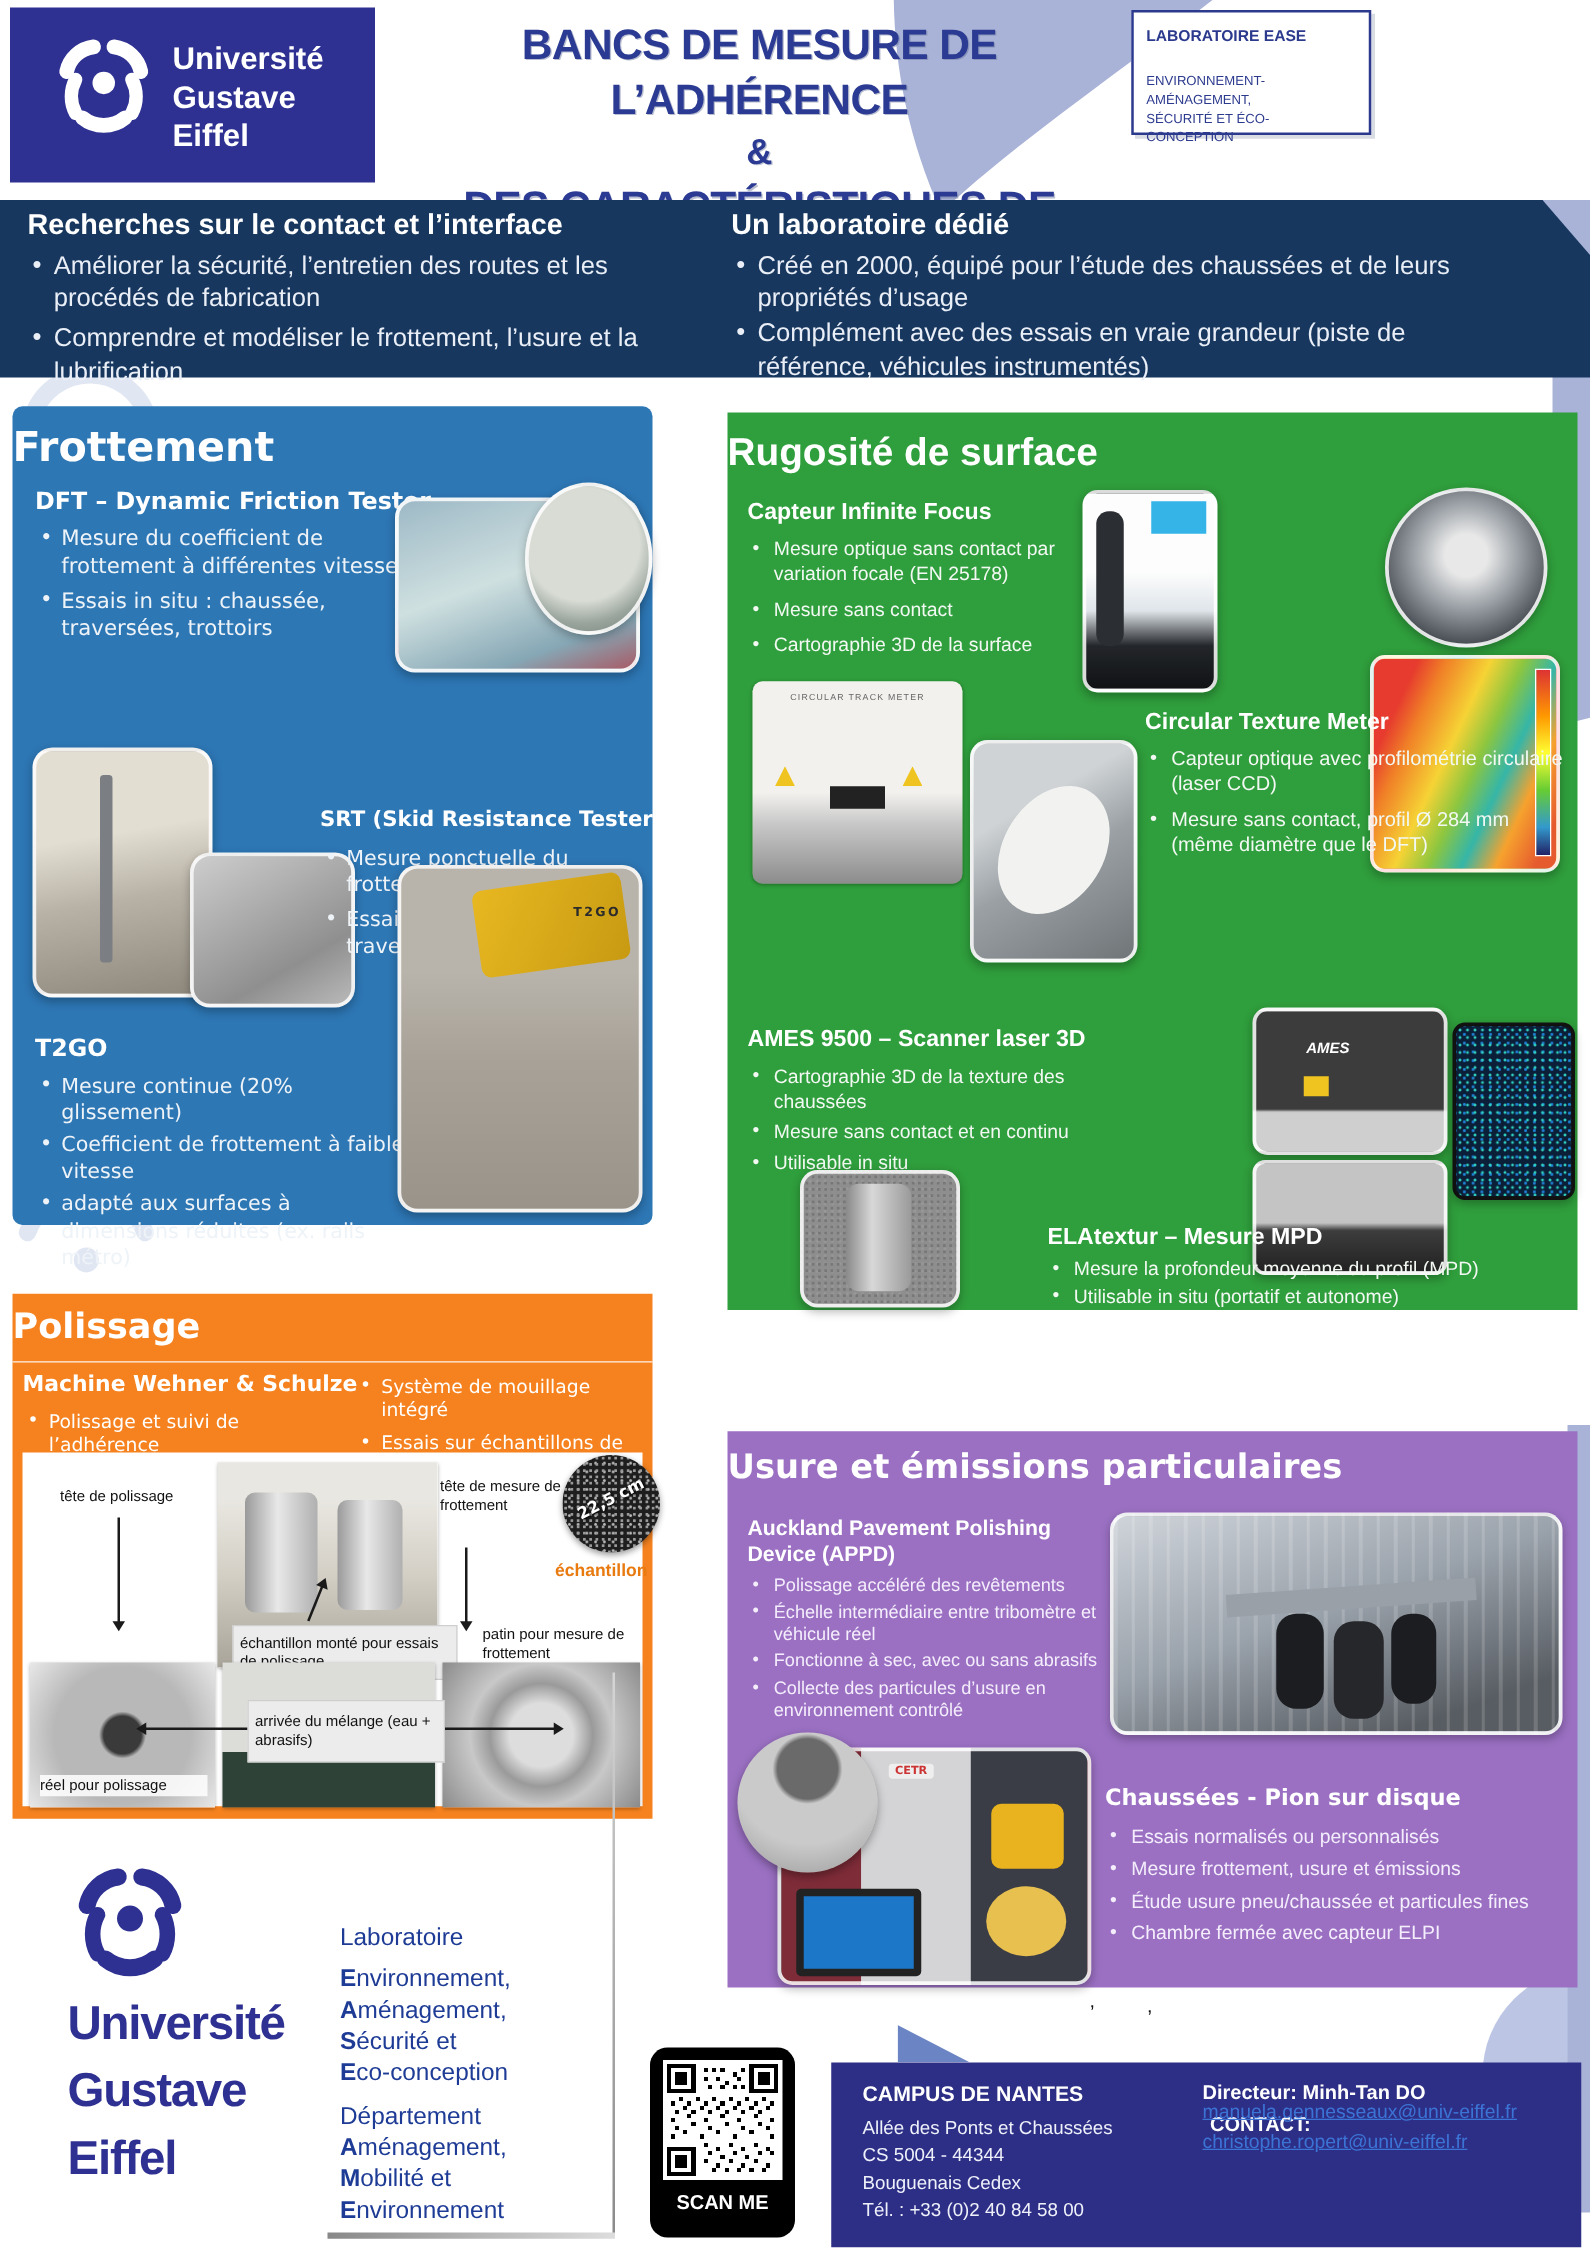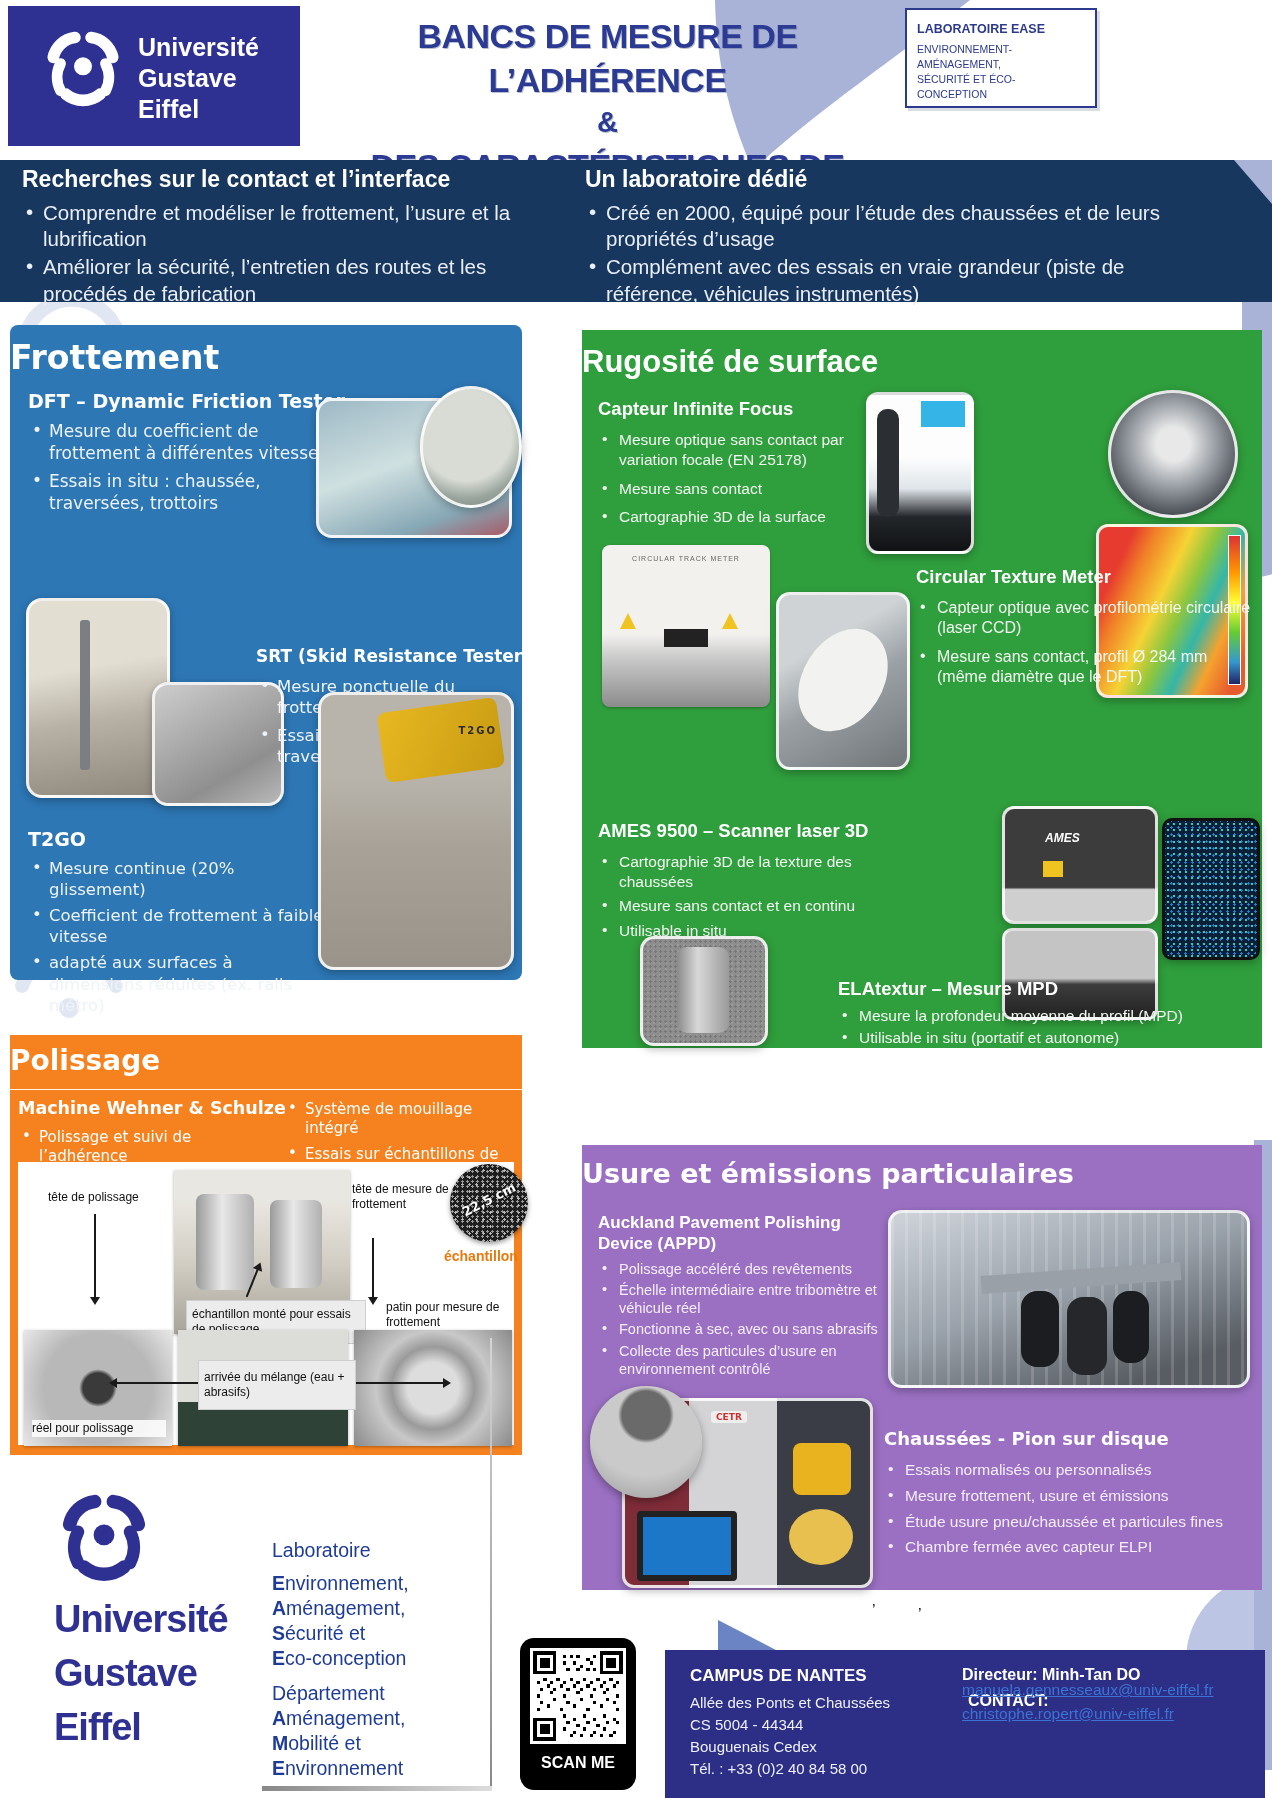--- a/index.html
+++ b/index.html
@@ -72,31 +72,31 @@
   <div>Université</div>
   <div>Gustave</div>
   <div>Eiffel</div>
 </div>
 <div class="abs lib" style="left:300px;top:14px;width:615px;text-align:center;color:#2b3a92;font-weight:bold;text-shadow:1px 1px 0 rgba(100,110,150,.45)">
   <div style="font-size:34px;line-height:44px;letter-spacing:-.5px">BANCS DE MESURE DE L’ADHÉRENCE</div>
   <div style="font-size:29px;line-height:40px">&amp;</div>
   <div style="font-size:34px;line-height:48px;letter-spacing:-.5px">DES CARACTÉRISTIQUES DE SURFACE</div>
 </div>
 <div class="abs lib" style="left:905px;top:8px;width:192px;height:100px;background:#fff;border:2px solid #2c3a8e;box-shadow:3px 3px 0 rgba(150,155,175,.35);padding:12px 10px;box-sizing:border-box;color:#2c3a8e">
-  <div class="b" style="font-size:12.5px;margin-bottom:6px">LABORATOIRE EASE</div>
+  <div class="b" style="font-size:12.5px;margin-bottom:22px">LABORATOIRE EASE</div>
   <div style="font-size:10.5px;line-height:15px">ENVIRONNEMENT-AMÉNAGEMENT,</div>
   <div style="font-size:10.5px;line-height:15px">SÉCURITÉ ET ÉCO-CONCEPTION</div>
 </div>
 
 <div class="abs" style="left:0;top:160px;width:1272px;height:142px;background:#17375e"></div>
 <div class="abs" style="left:1234px;top:160px;width:38px;height:44px;background:#a9b3d8;clip-path:polygon(0 0,100% 0,100% 100%)"></div>
 <div class="abs lib" style="left:22px;top:166px;font-size:23px;font-weight:bold;color:#fff">Recherches sur le contact et l’interface</div>
 <ul class="bul lib" style="left:22px;top:200px;width:552px;font-size:20.5px;line-height:1.28;color:#e9eef7">
+  <li>Améliorer la sécurité, l’entretien des routes et les procédés de fabrication</li>
   <li style="margin-bottom:2px">Comprendre et modéliser le frottement, l’usure et la lubrification</li>
-  <li>Améliorer la sécurité, l’entretien des routes et les procédés de fabrication</li>
 </ul>
 <div class="abs lib" style="left:585px;top:166px;font-size:23px;font-weight:bold;color:#fff">Un laboratoire dédié</div>
 <ul class="bul lib" style="left:585px;top:200px;width:590px;font-size:20.5px;line-height:1.28;color:#e9eef7">
   <li style="margin-bottom:2px">Créé en 2000, équipé pour l’étude des chaussées et de leurs propriétés d’usage</li>
   <li>Complément avec des essais en vraie grandeur (piste de référence, véhicules instrumentés)</li>
 </ul>
 
 <div class="panel" style="left:10px;top:325px;width:512px;height:655px;background:#2d77b5;border-radius:8px"></div>
 <div class="ptitle" style="left:10px;top:338px;width:512px;font-size:33px">Frottement</div>
 

